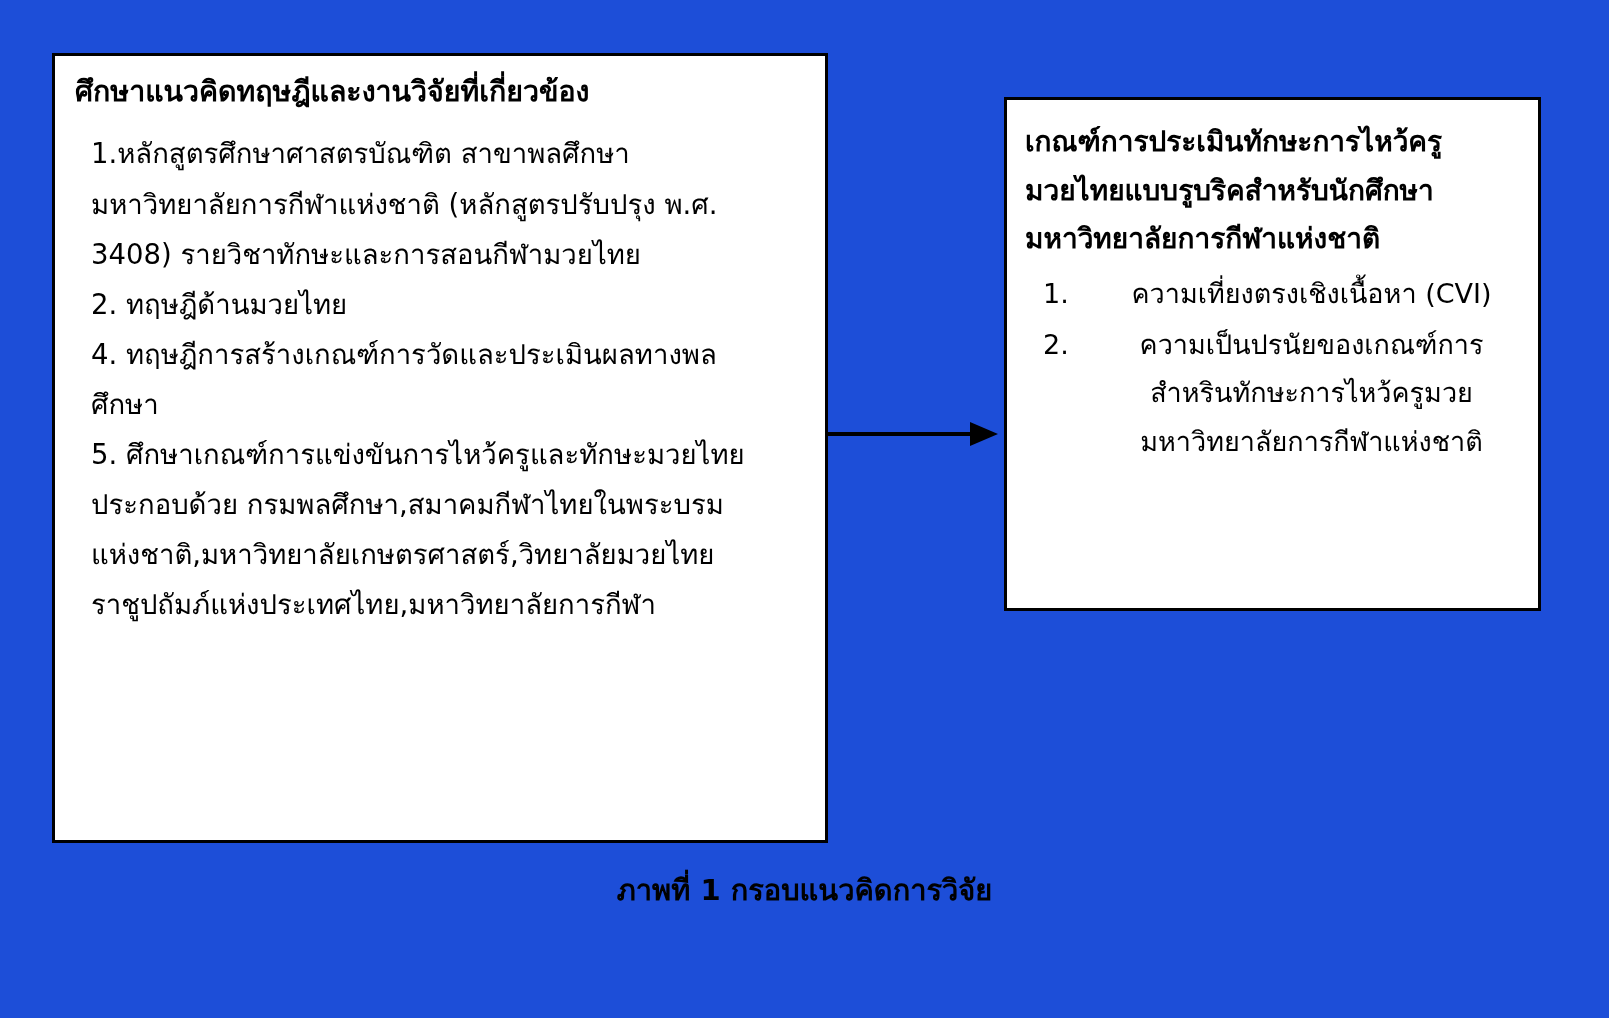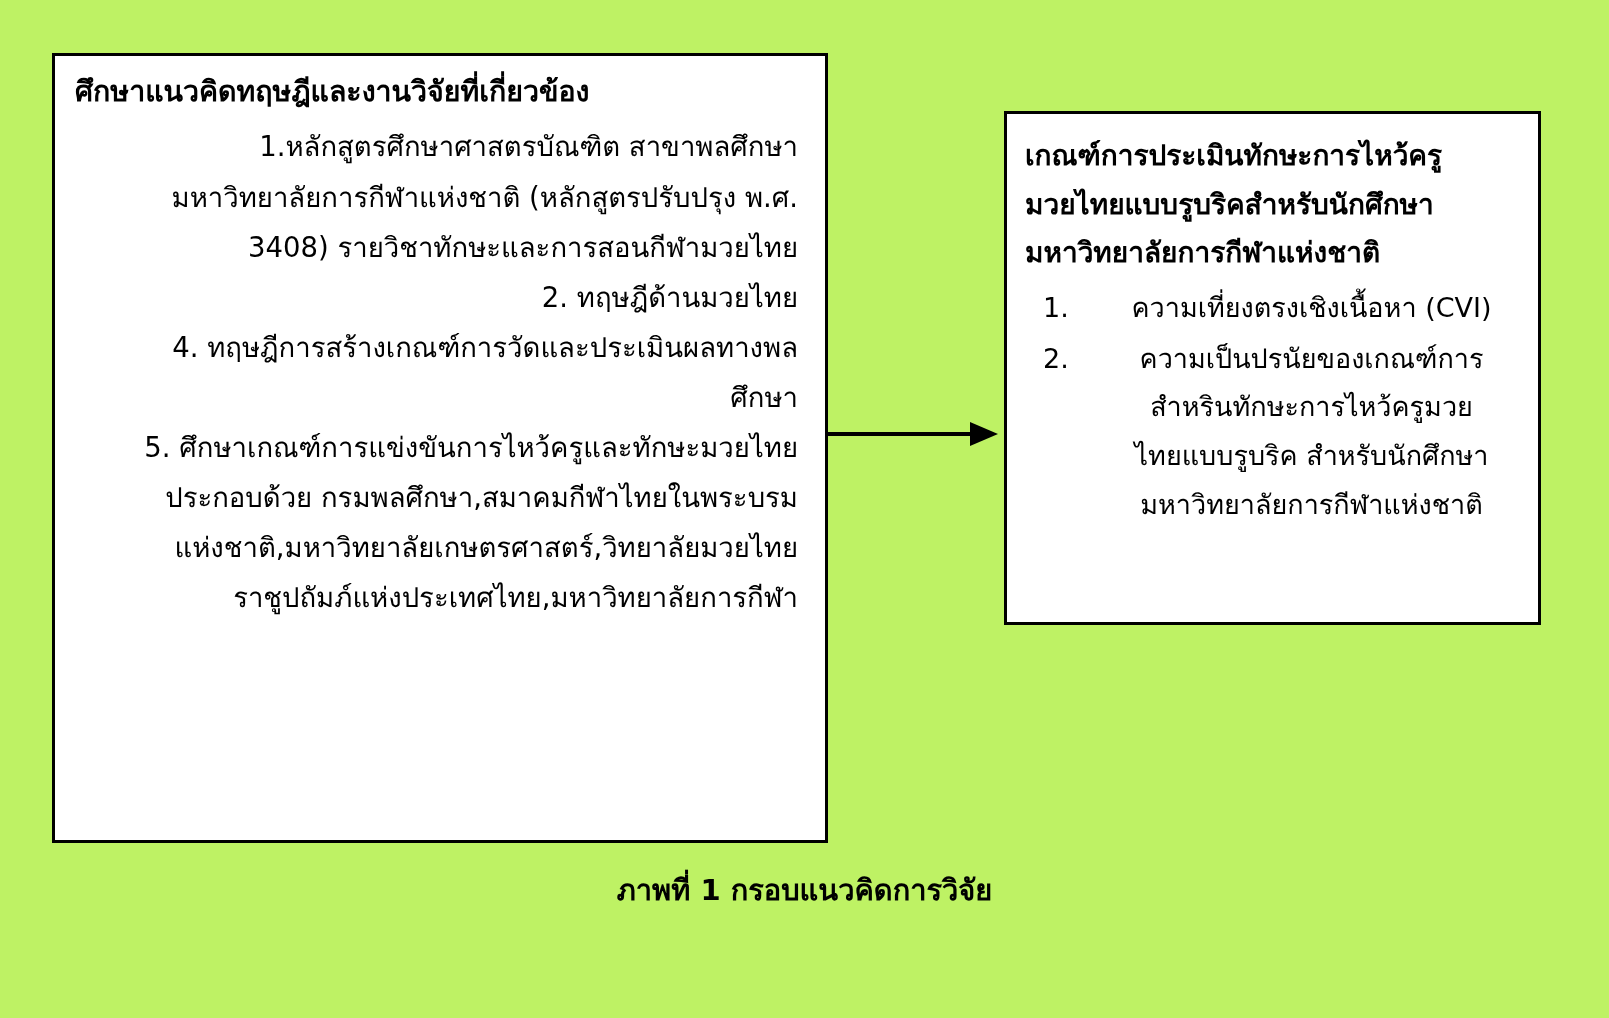--- a/index.html
+++ b/index.html
@@ -10,21 +10,21 @@
   }
   body {
     font-family: "DejaVu Sans", "Liberation Sans", sans-serif;
     color: #000000;
   }
 
   #canvas {
     position: relative;
     width: 1609px;
     height: 1018px;
-    background: #bef264;
+    background: #1d4ed8;
     overflow: hidden;
   }
 
   
   .flow-box {
     position: absolute;
     box-sizing: border-box;
     border: 3px solid #000000;
     background: #ffffff;
   }
@@ -32,21 +32,21 @@
   #left-box {
     left: 52px;
     top: 53px;
     width: 776px;
     height: 790px;
     padding: 16px 18px 10px 20px;
   }
 
   #right-box {
     left: 1004px;
-    top: 111px;
+    top: 97px;
     width: 537px;
     height: 514px;
     padding: 18px 14px 26px 18px;
   }
 
   
   .box-heading {
     font-weight: bold;
     font-size: 28px;
     line-height: 1.45;
@@ -68,23 +68,22 @@
   }
 
   .body-line {
     font-size: 27.5px;
     line-height: 1.82;
     margin: 0;
     white-space: nowrap;
   }
 
   .body-lines {
-    margin: 9px;
+    margin: 16px;
     padding: 0;
-    text-align: right;
   }
 
   
   .num-list {
     list-style: none;
     margin: 0;
     padding: 0;
   }
   .num-list li {
     display: flex;
@@ -172,21 +171,20 @@
         <span class="num-marker">1.</span>
         <span class="num-text">
           <span class="wrap-line">ความเที่ยงตรงเชิงเนื้อหา (CVI)</span>
         </span>
       </li>
       <li>
         <span class="num-marker">2.</span>
         <span class="num-text">
           <span class="wrap-line">ความเป็นปรนัยของเกณฑ์การ</span>
           <span class="wrap-line">สำหรินทักษะการไหว้ครูมวย</span>
-          <span class="wrap-line">ไทยแบบรูบริค สำหรับนักศึกษา</span>
           <span class="wrap-line">มหาวิทยาลัยการกีฬาแห่งชาติ</span>
         </span>
       </li>
     </ol>
   </div>
 
   <div id="caption">ภาพที่ 1 กรอบแนวคิดการวิจัย</div>
 
 </div>
 

